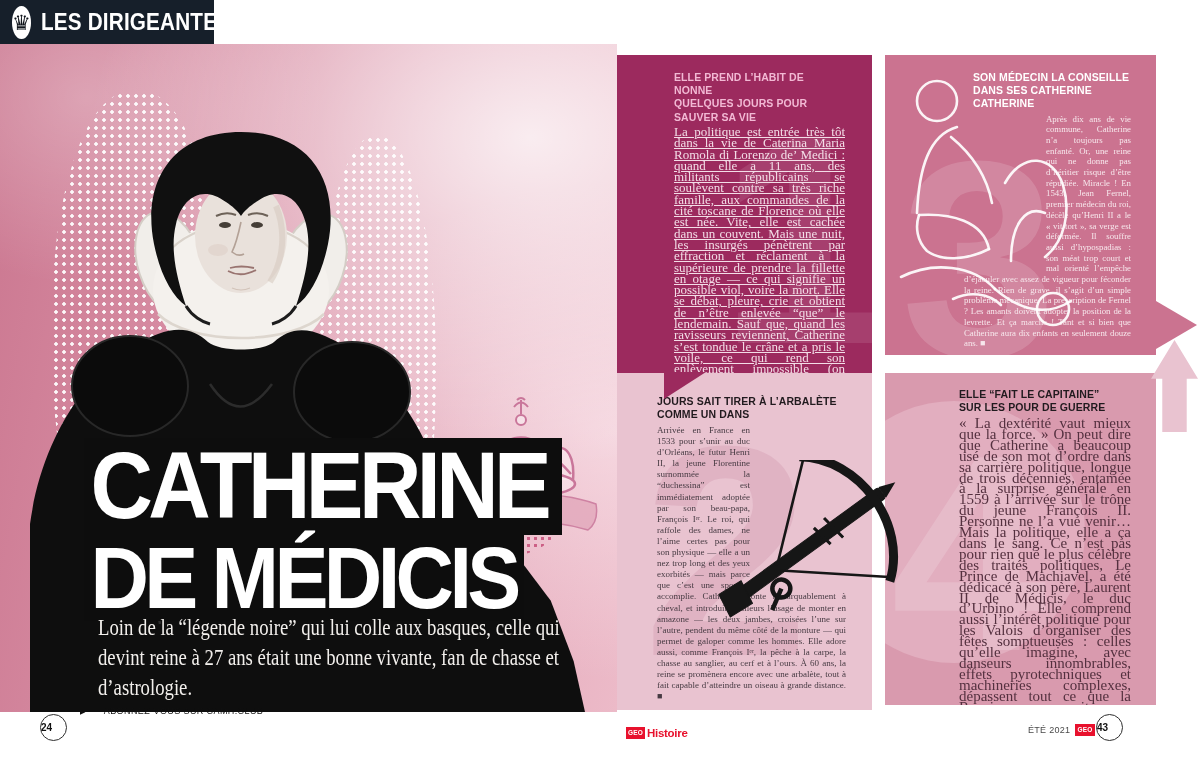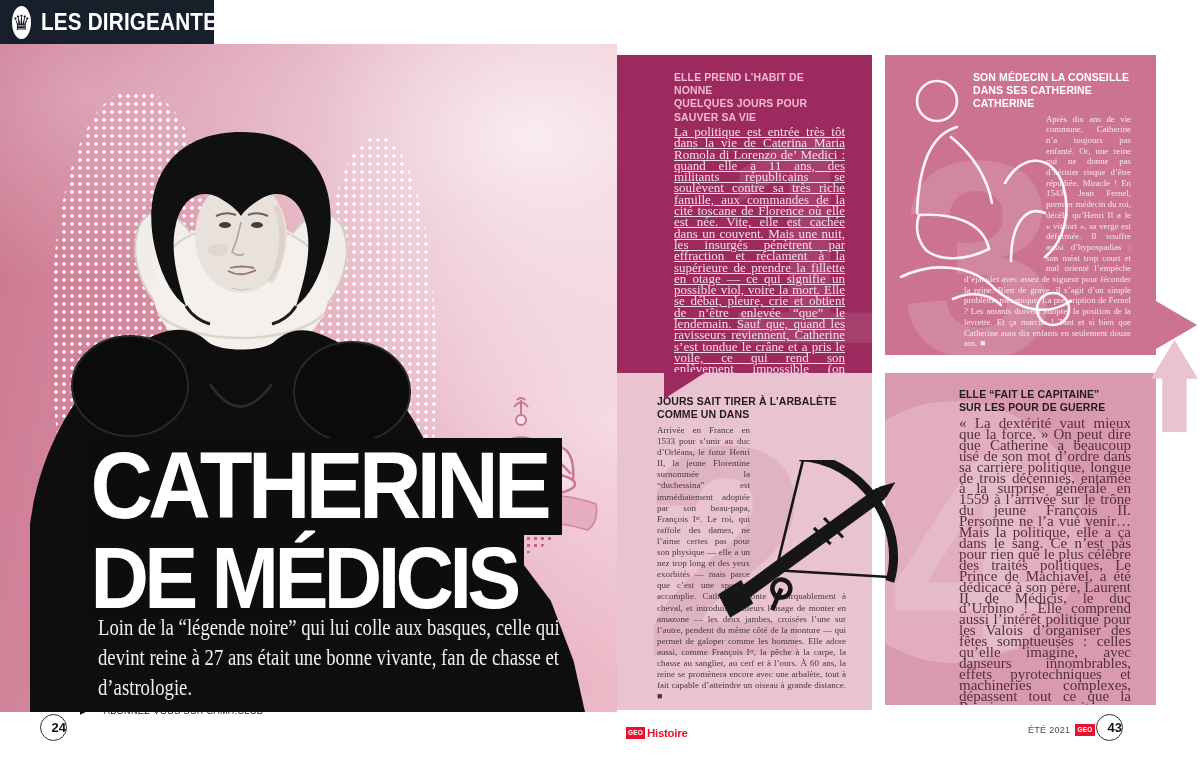--- a/index.html
+++ b/index.html
@@ -72,21 +72,21 @@
 
   .tail-down{left:664px;top:372px;width:0;height:0;border-top:27px solid #9c2a5e;border-right:42px solid transparent;z-index:3;}
   .tail-right{left:1156px;top:301px;width:0;height:0;border-left:41px solid #cb7390;border-top:24px solid transparent;border-bottom:24px solid transparent;z-index:4;}
   .arrow-up{left:1151px;top:340px;width:47px;height:92px;background:#e9c3d0;z-index:3;
       clip-path:polygon(50% 0,100% 42%,76% 42%,76% 100%,24% 100%,24% 42%,0 42%);}
 
   .figures-svg{left:893px;top:63px;width:185px;height:282px;z-index:3;}
   .crossbow-svg{left:703px;top:460px;width:212px;height:170px;z-index:5;}
 
   
-  .pagenum{width:27px;height:27px;border:1.4px solid #2e2e2e;border-radius:50%;text-align:right;line-height:25px;font-size:13px;font-weight:bold;color:#111;background:#fff;z-index:8;}
+  .pagenum{width:27px;height:27px;border:1.4px solid #2e2e2e;border-radius:50%;text-align:left;line-height:25px;font-size:10px;font-weight:bold;color:#111;background:#fff;z-index:8;}
   .pn-left{left:40px;top:714px;}
   .pn-right{left:1096px;top:714px;}
   .subscribe{left:80px;top:706px;font-size:9px;font-weight:normal;color:#101010;letter-spacing:.4px;display:flex;align-items:center;gap:18px;}
   .subscribe .tri{font-size:7px;line-height:1;}
   .brand{left:626px;top:727px;display:flex;align-items:center;gap:2px;}
   .geo-box{background:#e8112d;color:#fff;font-weight:bold;font-size:6.5px;line-height:1;padding:2.5px 2px;letter-spacing:.2px;}
   .brand-name{color:#e8112d;font-weight:bold;font-size:11.5px;letter-spacing:-.3px;}
   .issue{left:1028px;top:724px;font-size:9px;color:#4a4a4a;letter-spacing:.3px;display:flex;align-items:center;gap:5px;}
 </style>
 </head>

